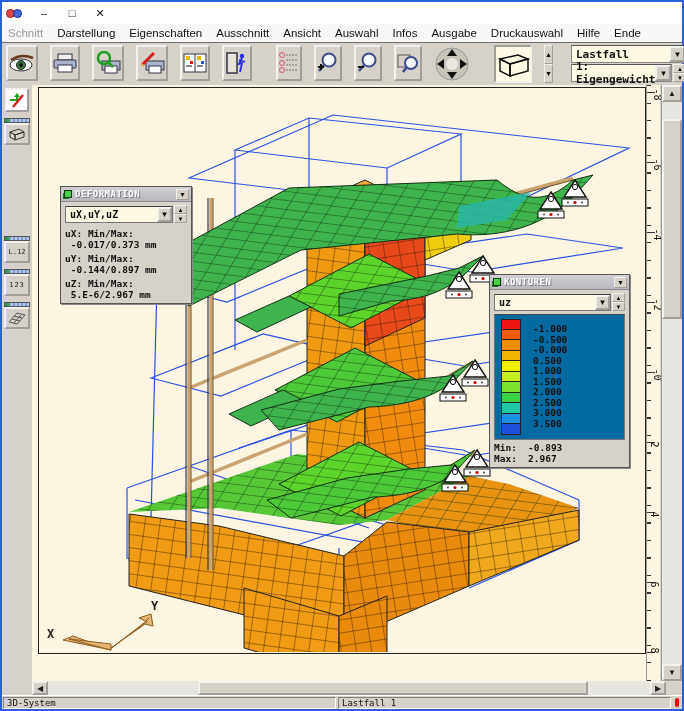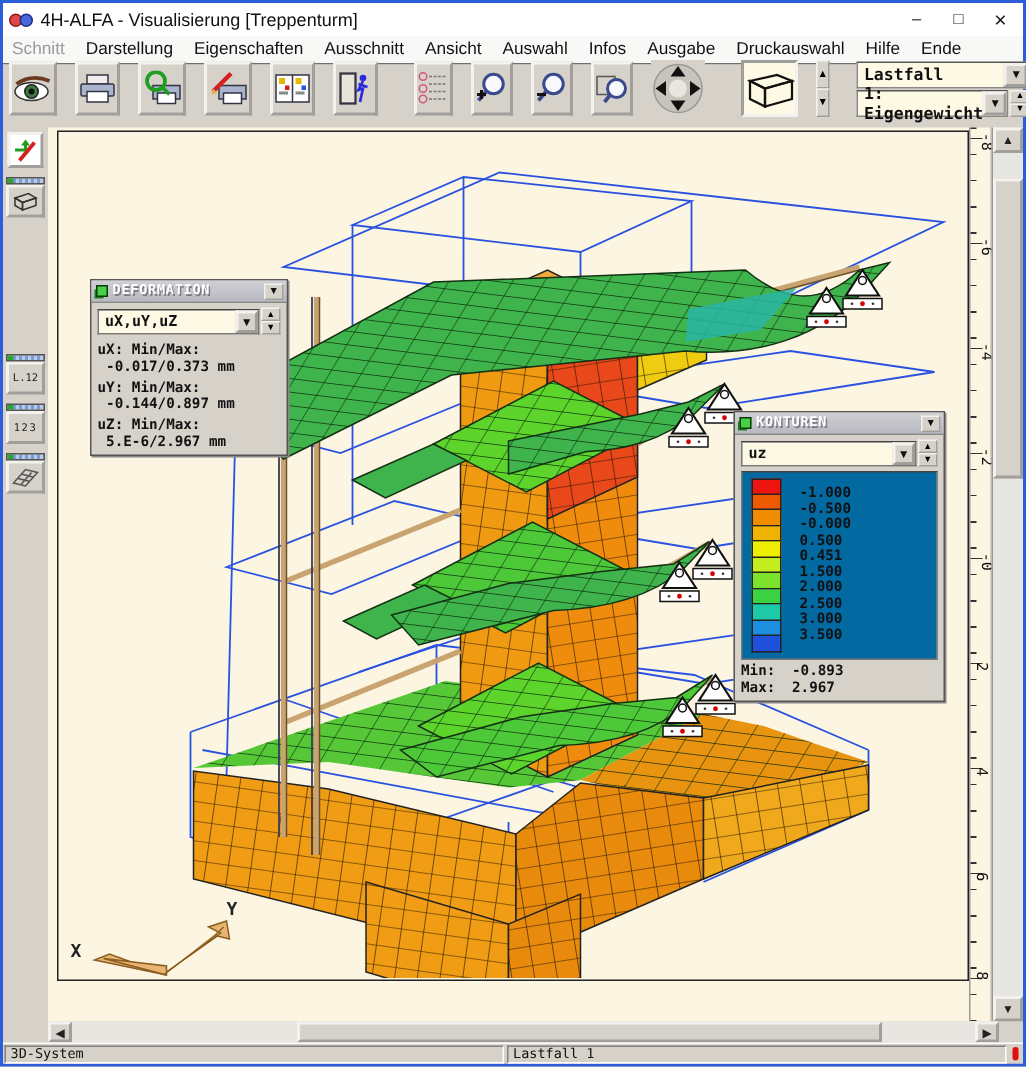--- a/index.html
+++ b/index.html
@@ -15,21 +15,21 @@
   #app-icon .lens.blue { left:7px; background:#4868d8; border:1px solid #1c2c8c; }
   #title-text { font-size:12px; color:#111; flex:1; }
   .caption-btn { width:22px; height:16px; font-size:11px; color:#222; display:flex; align-items:center; justify-content:center; margin-left:6px; }
 
   
   #menubar { height:19px; background:#f8f8f6; display:flex; align-items:center; padding-left:6px; gap:14px; border-bottom:1px solid #6e6e6e; }
   .menu-item { font-size:11.5px; color:#111; white-space:nowrap; }
   .menu-item.disabled { color:#9a9a9a; }
 
   
-  #toolbar { height:32px; background:#d6d2ca; display:flex; align-items:center; padding:2px 2px 2px 4px; gap:12px; }
+  #toolbar { height:32px; background:#d6d2ca; display:flex; align-items:flex-start; padding:2px 2px 2px 4px; gap:12px; }
   .tbtn { width:37px; height:36px; background:#d6d2ca; border:2px outset #f4f2ee; display:flex; align-items:center; justify-content:center; }
   .tbtn.small { width:29px; }
   .tbtn svg { display:block; }
   .tb-gap { width:56px; }
   .tb-gap2 { width:10px; }
   #nav-pad { width:40px; height:38px; background:#d6d2ca; display:flex; align-items:center; justify-content:center; }
   #cube-btn { width:46px; height:38px; background:#fdf9e4; border:2px inset #f4f2ee; display:flex; align-items:center; justify-content:center; }
   #cube-spin { width:15px; height:38px; display:flex; flex-direction:column; }
   #cube-spin div { flex:1; border:1px outset #f4f2ee; background:#d6d2ca; font-size:7px; display:flex; align-items:center; justify-content:center; }
   #combo-col { display:flex; flex-direction:column; gap:1px; flex:1; margin-left:6px; }
@@ -110,21 +110,20 @@
 </head>
 <body>
 
 <div id="window">
 
   <div id="titlebar">
     <div id="app-icon">
         <span class="lens red"></span>
         <span class="lens blue"></span>
       </div>
-    <div id="title-text">4H-ALFA - Visualisierung [Treppenturm]</div>
     <div class="caption-btn">–</div>
     <div class="caption-btn">□</div>
     <div class="caption-btn">✕</div>
   </div>
 
   <div id="menubar">
     <span class="menu-item disabled">Schnitt</span>
     <span class="menu-item">Darstellung</span>
     <span class="menu-item">Eigenschaften</span>
     <span class="menu-item">Ausschnitt</span>
@@ -550,21 +549,21 @@
           <div class="swatch" style="background: rgb(60, 210, 68);"></div>
           <div class="swatch" style="background: rgb(30, 201, 168);"></div>
           <div class="swatch" style="background: rgb(30, 142, 224);"></div>
           <div class="swatch" style="background: rgb(30, 82, 220);"></div>
         </div>
         <div class="legend-vals">
           <span>-1.000</span>
           <span>-0.500</span>
           <span>-0.000</span>
           <span>0.500</span>
-          <span>0.451</span>
+          <span>1.000</span>
           <span>1.500</span>
           <span>2.000</span>
           <span>2.500</span>
           <span>3.000</span>
           <span>3.500</span>
         </div>
       </div>
       <div class="minmax">
         <span class="lab">Min:</span>
         <span>-0.893</span>

